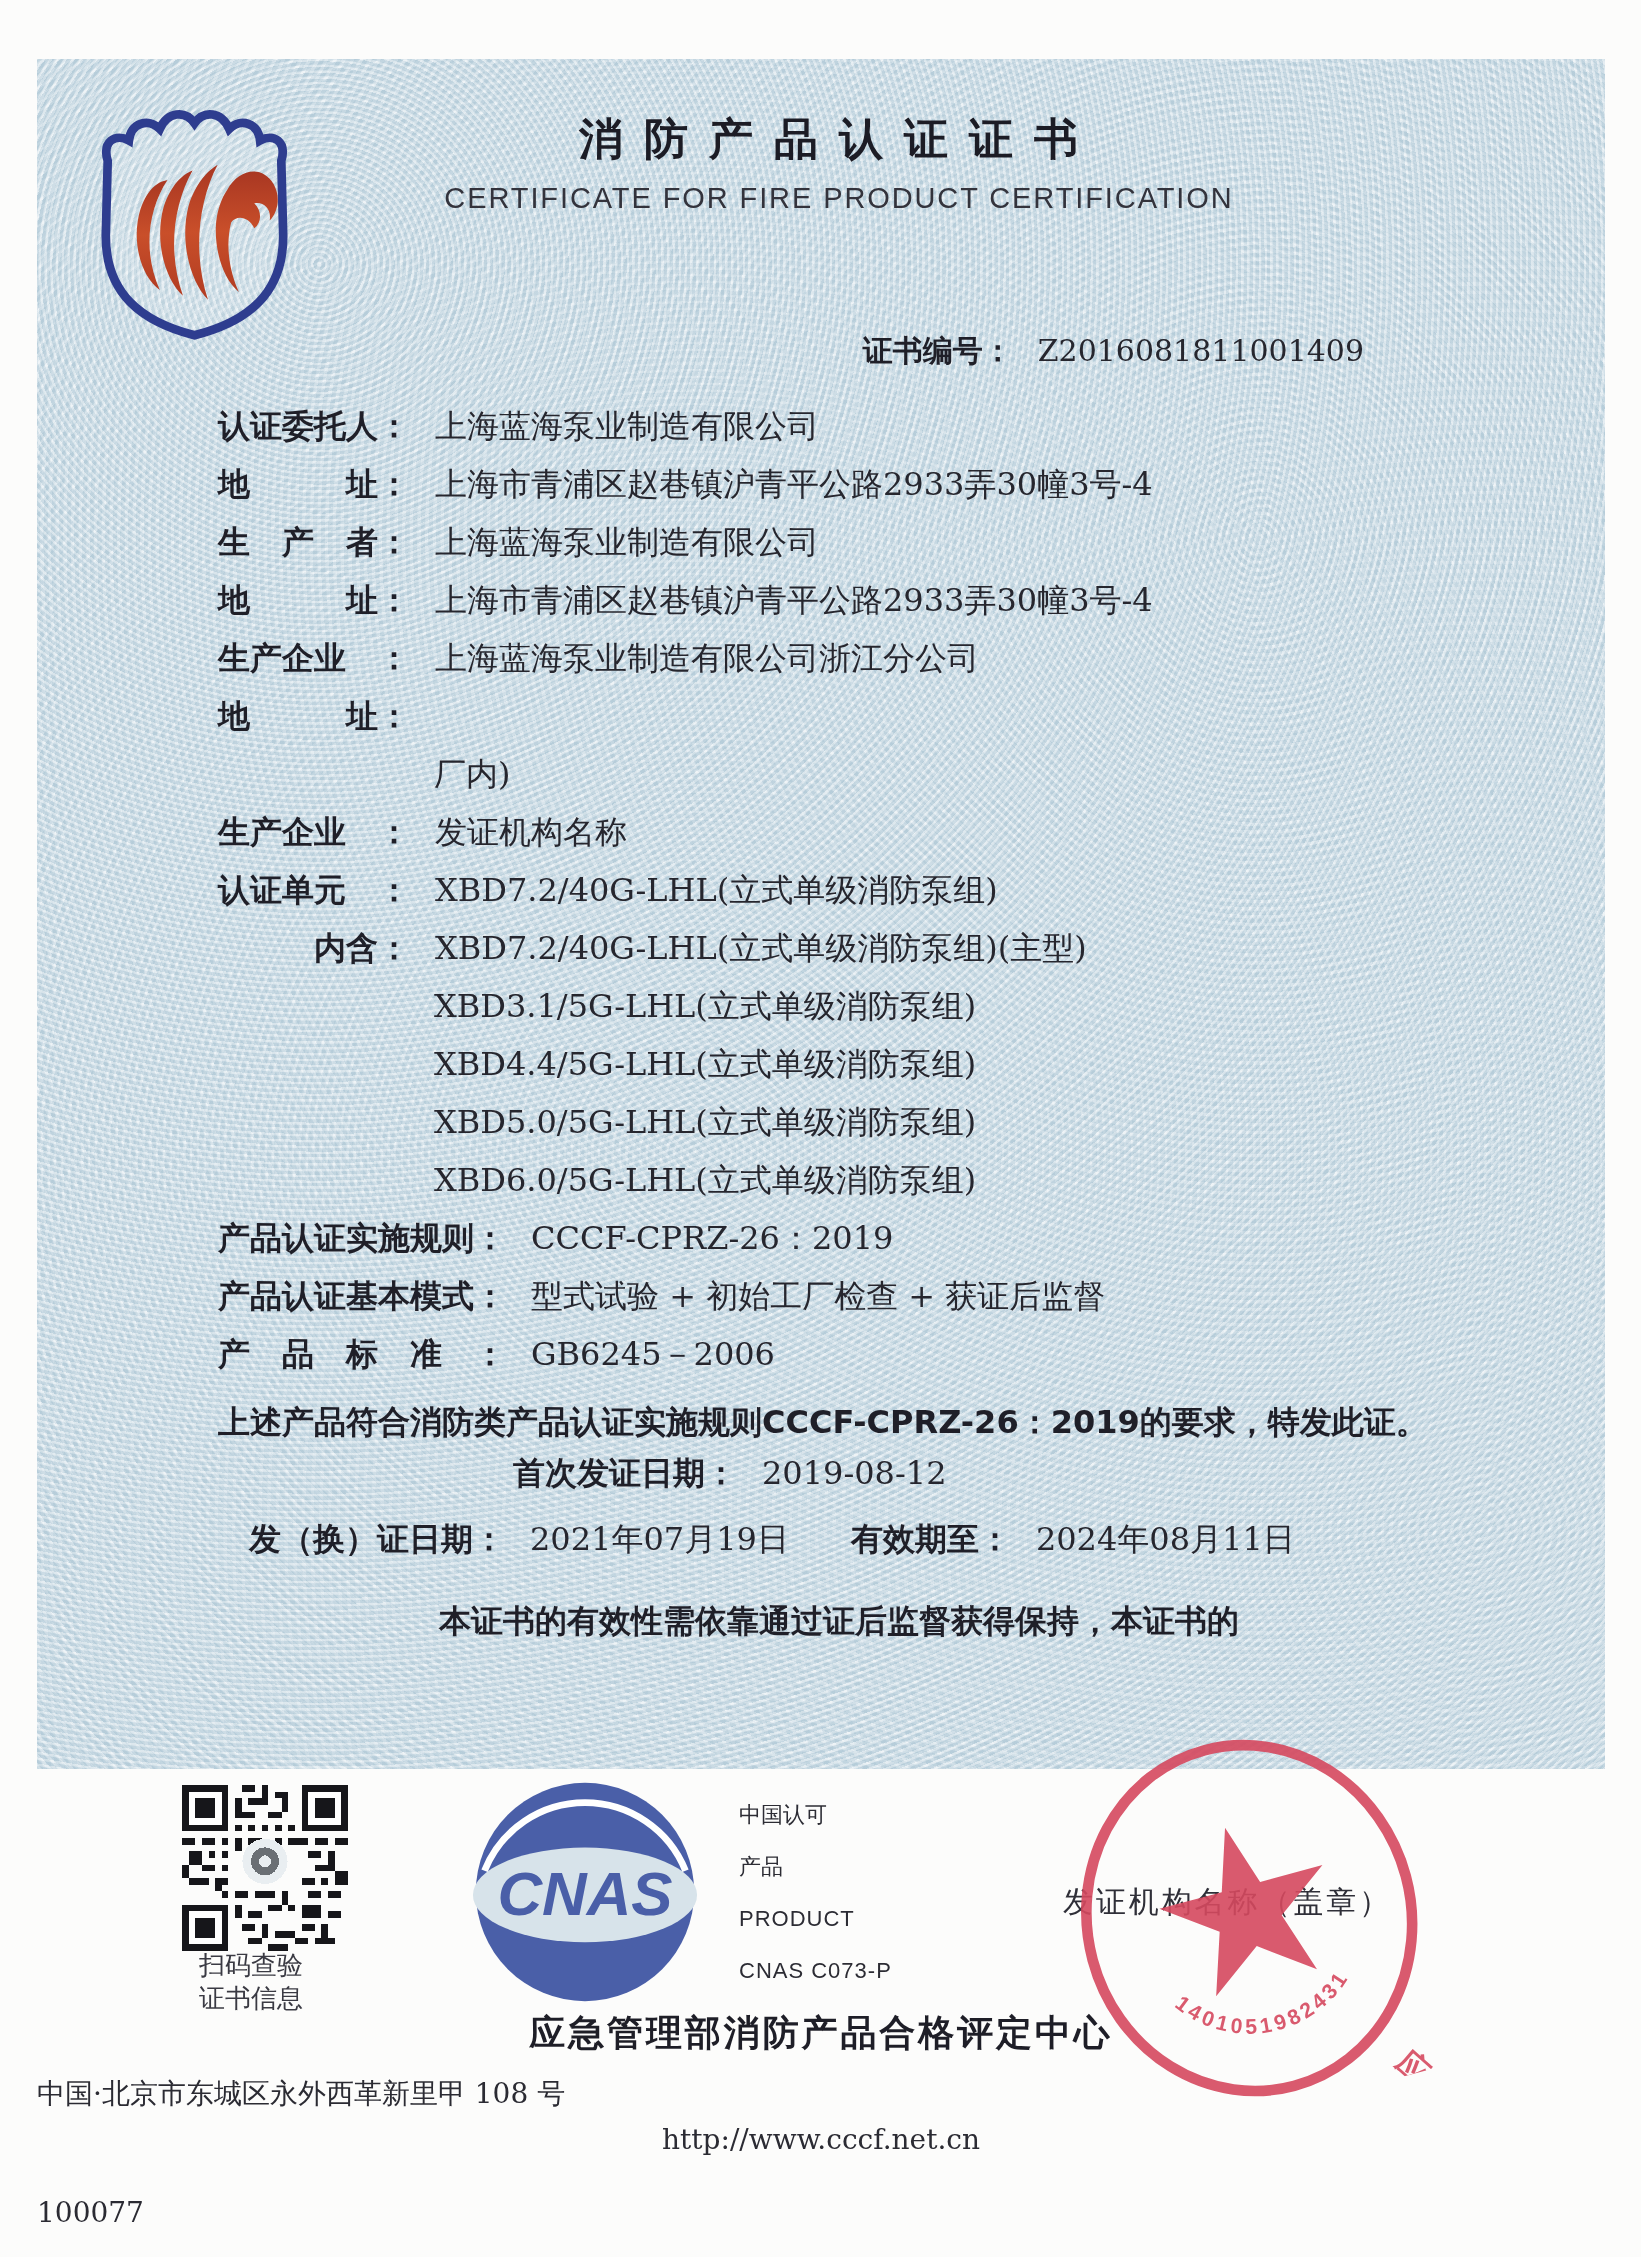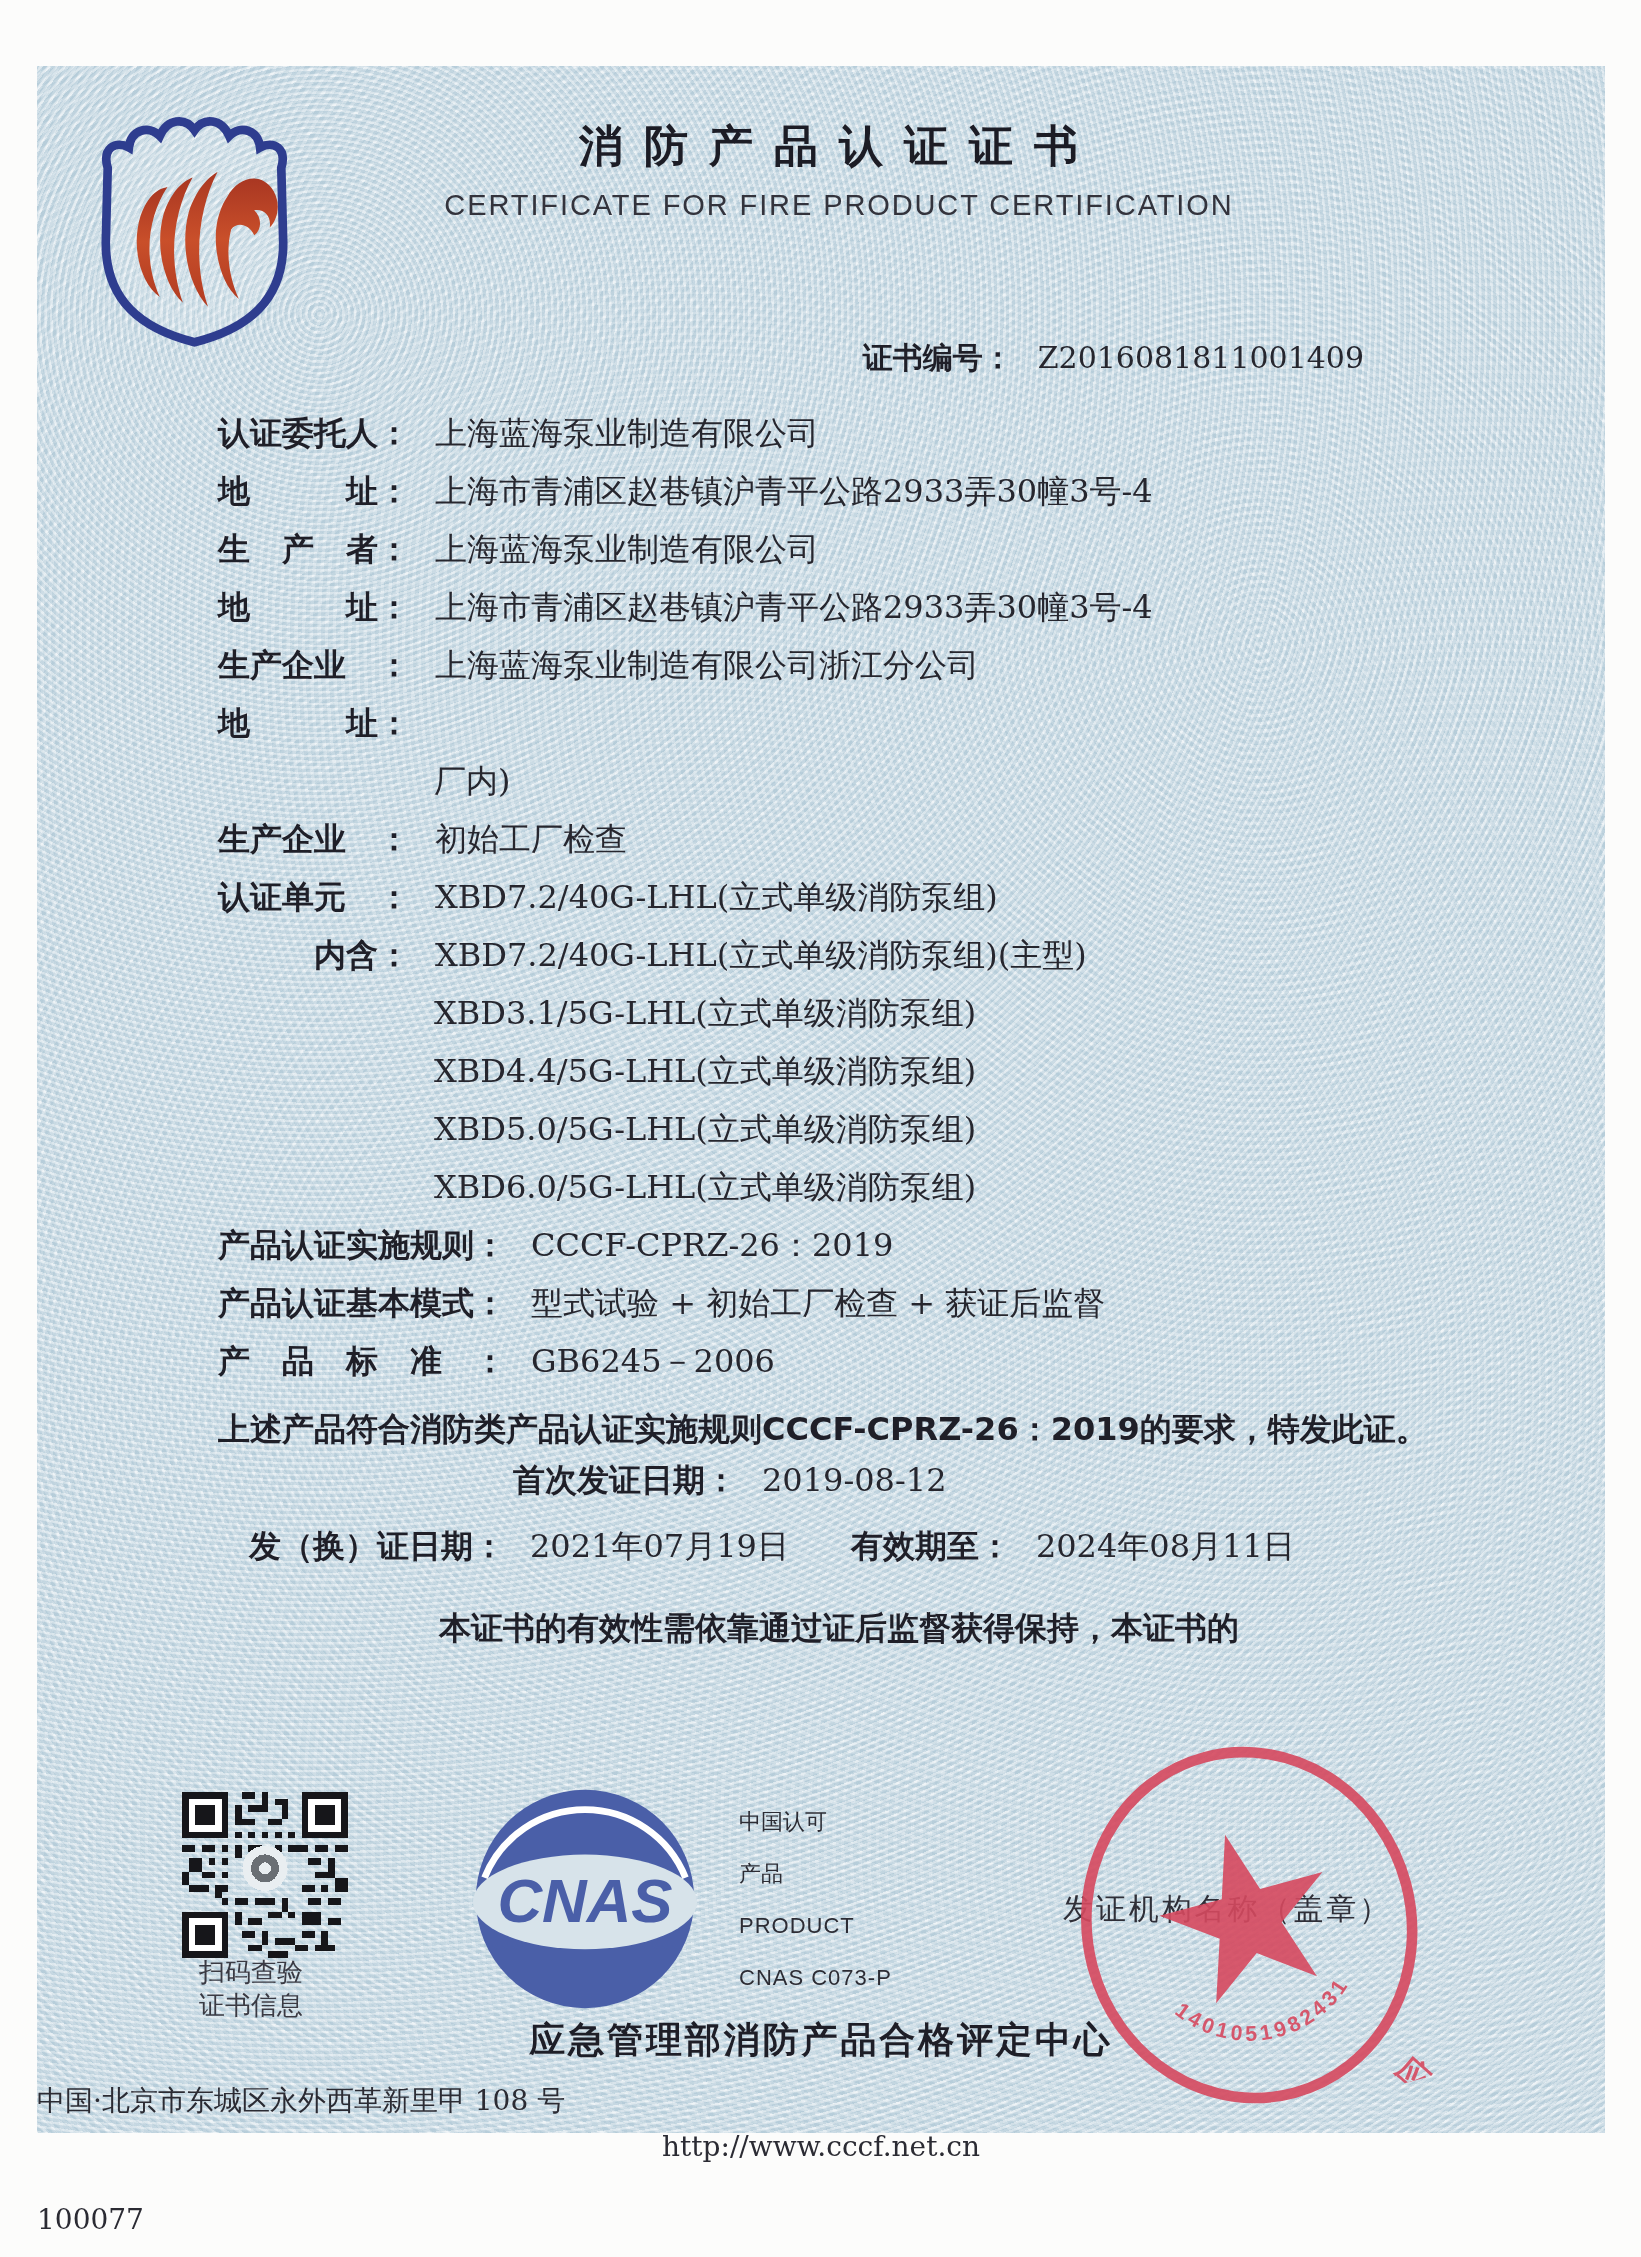--- a/index.html
+++ b/index.html
@@ -1,19 +1,19 @@
 <!DOCTYPE html>
 <html><head>
 <meta charset="utf-8">
 <style>
   html,body{margin:0;padding:0;background:#f6f6f4;}
   .page{position:relative;width:1641px;height:2257px;background:#fcfcfb;overflow:hidden;
         font-family:"DejaVu Serif",serif;}
   
-  .cert{position:absolute;left:37px;top:66px;width:1568px;height:2067px;
+  .cert{position:absolute;left:37px;top:59px;width:1568px;height:1710px;
         background-color:#d3e1e9;
         background-image:
           repeating-radial-gradient(circle at 18% 12%, rgba(255,255,255,.30) 0 1.9px, rgba(163,192,208,.22) 2.9px 5.8px),
           repeating-radial-gradient(circle at 78% 28%, rgba(255,255,255,.22) 0 2.9px, rgba(160,190,206,.18) 3.9px 7.7px),
           repeating-radial-gradient(circle at 42% 64%, rgba(255,255,255,.20) 0 1.9px, rgba(150,182,200,.16) 2.9px 6.8px),
           repeating-radial-gradient(circle at 92% 86%, rgba(255,255,255,.18) 0 2.9px, rgba(150,182,200,.14) 3.9px 8.7px);}
   .content{position:absolute;left:0;top:0;right:0;bottom:0;padding:0 145px 0 181px;color:#23232b;}
   .title{margin:51px 0 0 0;text-align:center;font-family:"DejaVu Sans",sans-serif;
          font-weight:bold;font-size:44px;line-height:58px;letter-spacing:21px;color:#1c1c25;}
   .subtitle{margin-top:13.5px;text-align:center;font-family:"Liberation Sans",sans-serif;
@@ -103,21 +103,21 @@
             <span class="val">上海蓝海泵业制造有限公司浙江分公司</span>
           </div>
         <div class="row">
             <span class="lbl">地　　　址：</span>
           </div>
         <div class="row cont">
             <span class="val">厂内)</span>
           </div>
         <div class="row">
             <span class="lbl">生产企业　：</span>
-            <span class="val">初始工厂检查</span>
+            <span class="val">发证机构名称</span>
           </div>
         <div class="row">
             <span class="lbl">认证单元　：</span>
             <span class="val">XBD7.2/40G-LHL(立式单级消防泵组)</span>
           </div>
         <div class="row neihan">
             <span class="lbl">内含：</span>
             <span class="val">XBD7.2/40G-LHL(立式单级消防泵组)(主型)</span>
           </div>
         <div class="row cont">

